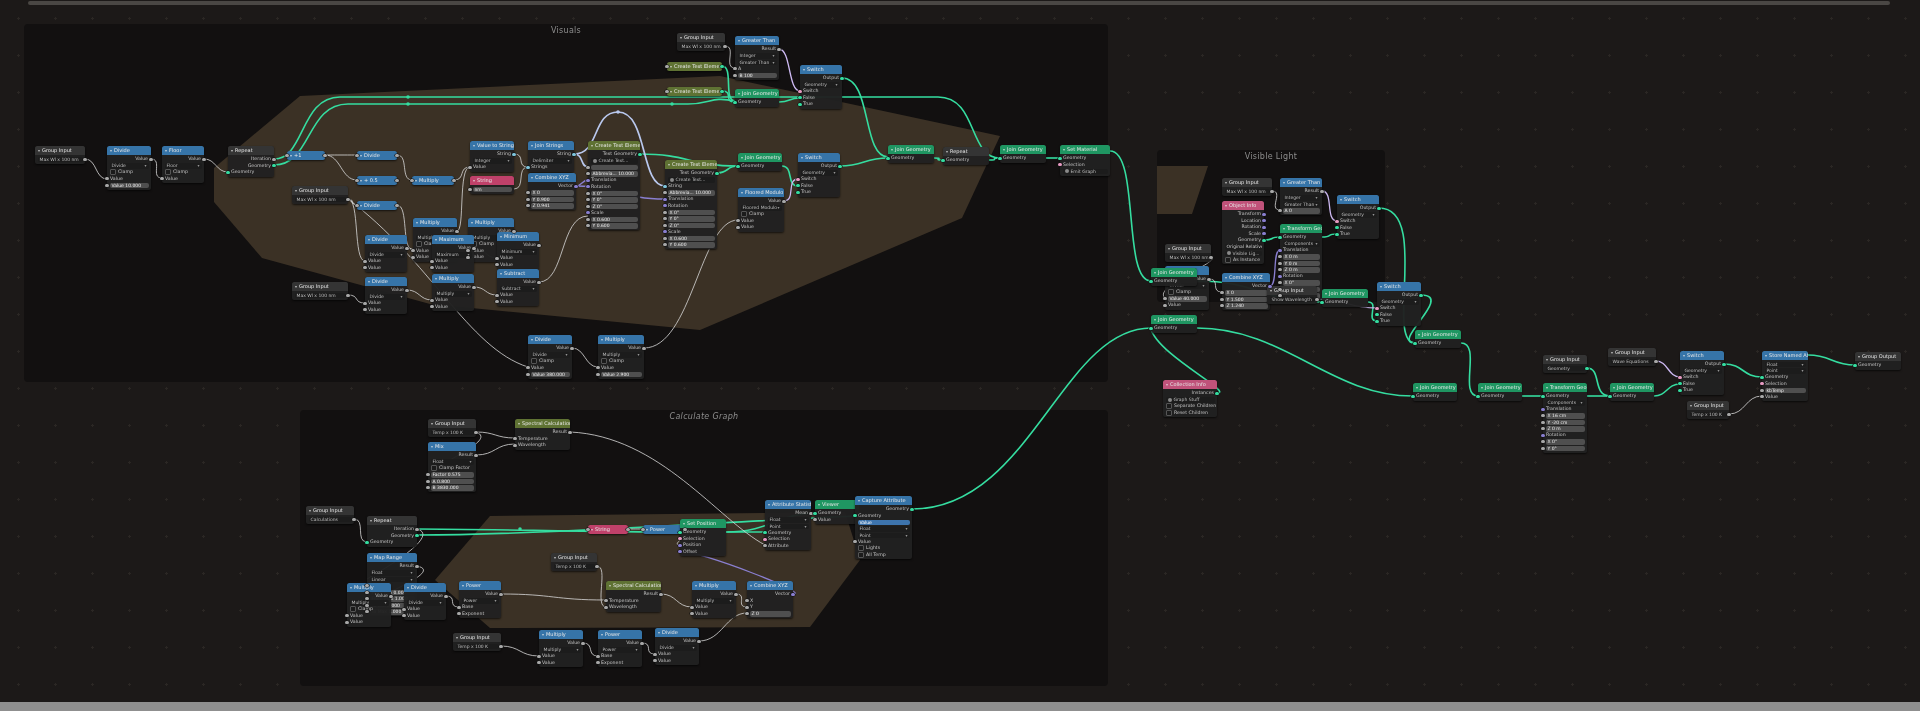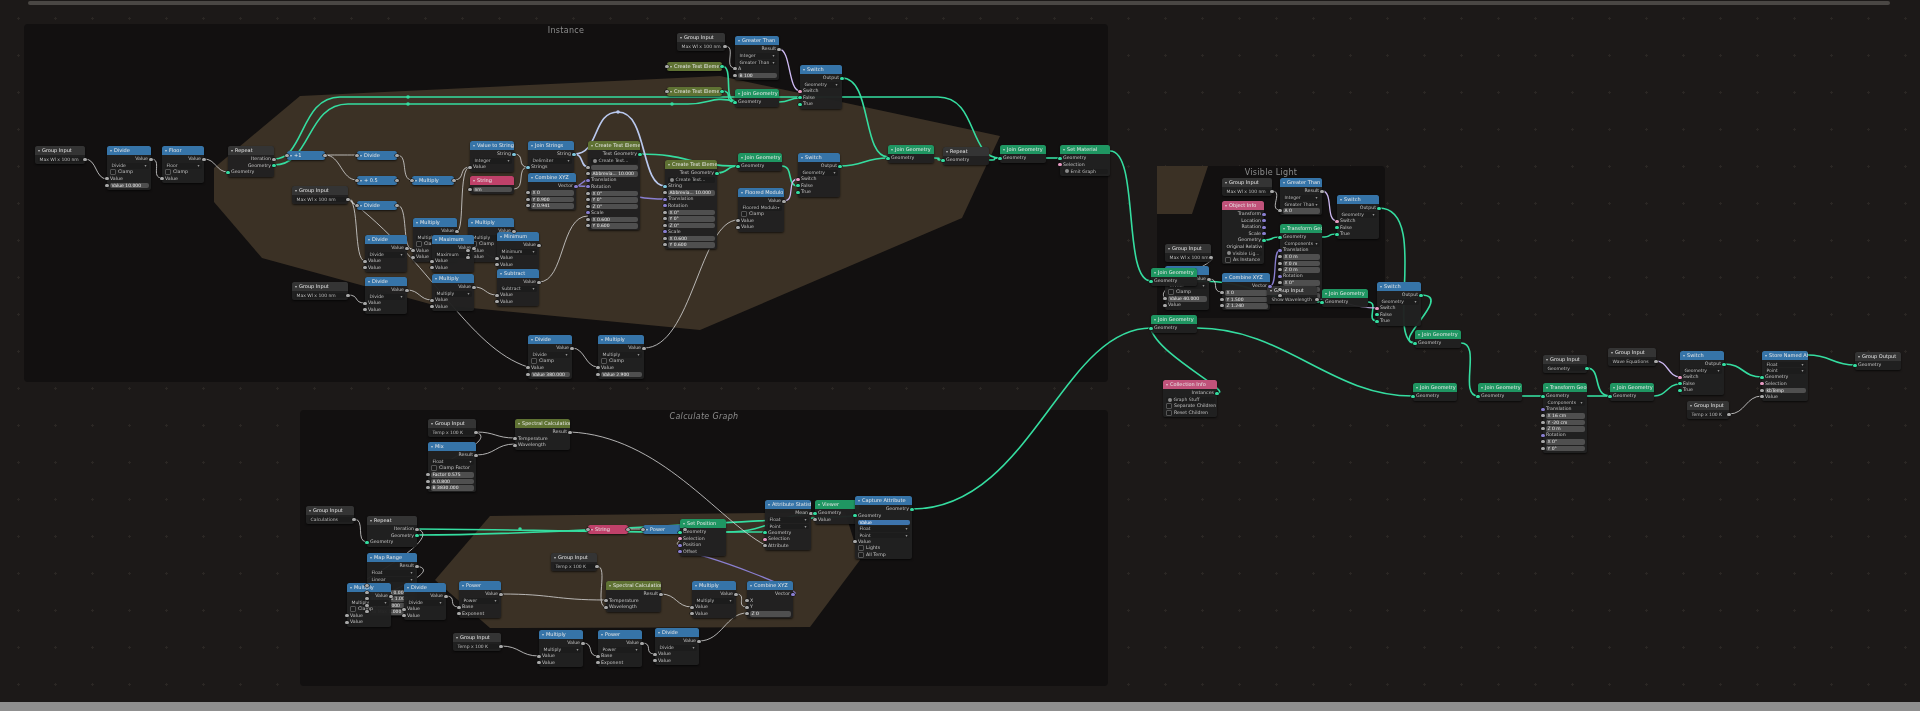--- a/index.html
+++ b/index.html
@@ -44,23 +44,23 @@
   .bar-bottom{position:absolute;left:0;top:702px;width:1920px;height:9px;background:#8f8f8f;z-index:5;}
 </style>
 </head>
 <body>
 
 <div id="canvas">
   <div class="bar-top"></div>
   <div class="bar-bottom"></div>
   <div id="frames">
       <div class="frame" style="left: 24px; top: 24px; width: 1084px; height: 358px;">
-        <div class="frame-label">Instance</div>
-      </div>
-      <div class="frame" style="left: 1157px; top: 166px; width: 228px; height: 152px;">
+        <div class="frame-label">Visuals</div>
+      </div>
+      <div class="frame" style="left: 1157px; top: 150px; width: 228px; height: 152px;">
         <div class="frame-label">Visible Light</div>
       </div>
       <div class="frame" style="left: 300px; top: 410px; width: 808px; height: 276px; font-style: italic;">
         <div class="frame-label">Calculate Graph</div>
       </div>
     </div>
   <svg class="layer zones" width="1920" height="711">
       <polygon points="214,168 300,96 720,76 1000,136 962,218 700,330 430,304 262,258 214,202" fill="#3f3427" opacity="0.92"></polygon>
       <polygon points="1157,166 1208,166 1192,214 1157,214" fill="#3f3427" opacity="0.92"></polygon>
       <polygon points="435,580 490,516 845,512 860,560 810,627 490,628" fill="#3f3427" opacity="0.92"></polygon>

